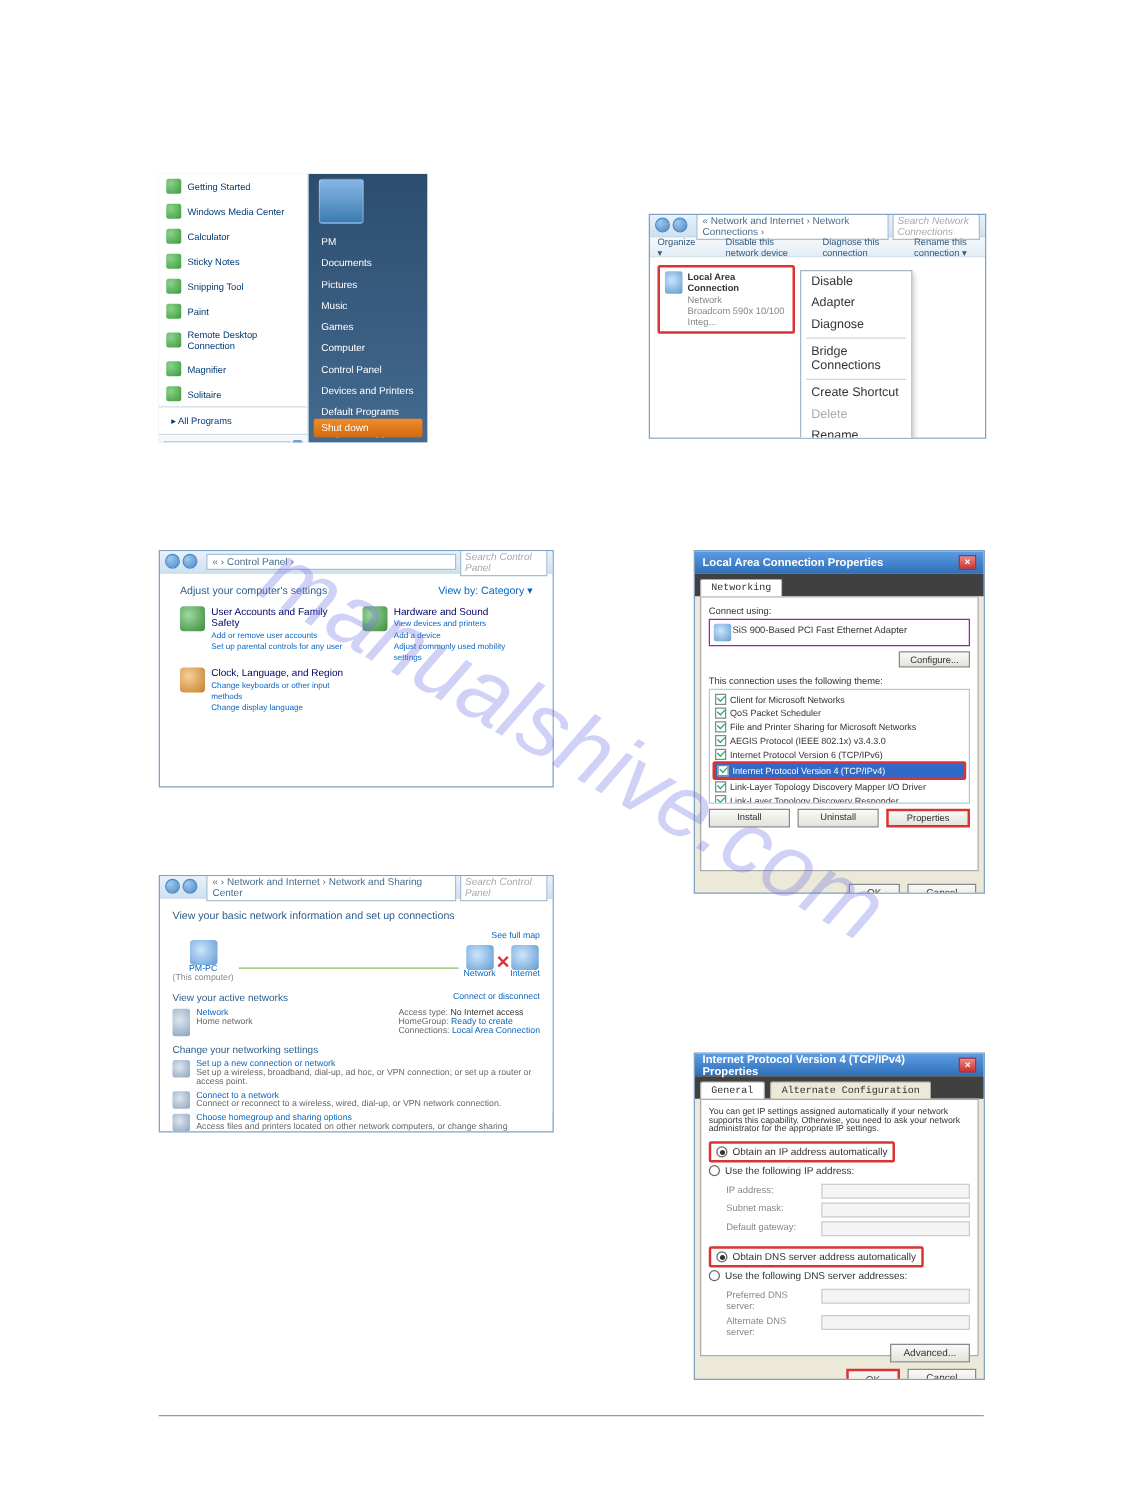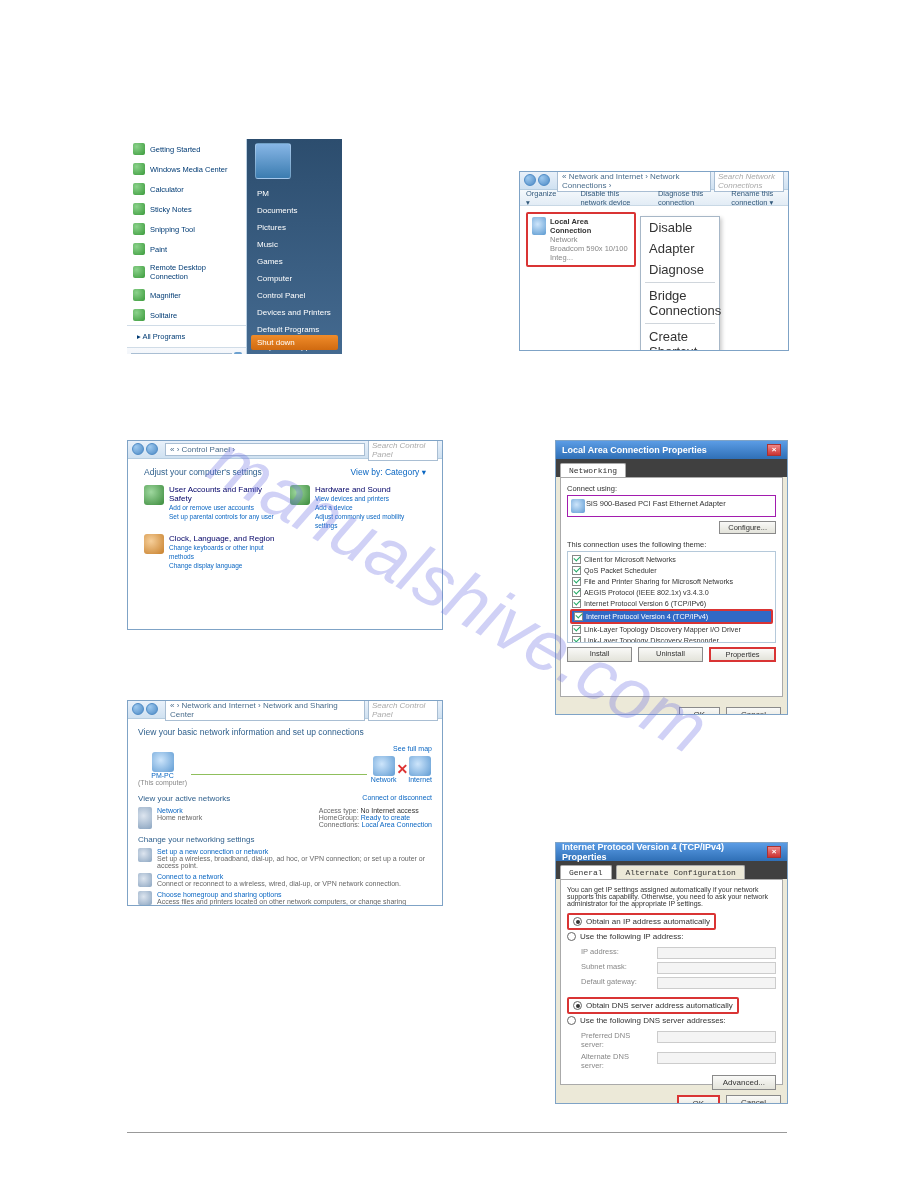--- a/index.html
+++ b/index.html
@@ -127,21 +127,21 @@
     height:16px;background:linear-gradient(#f5f9fc,#e2ecf5);border-bottom:1px solid #c8d8e5;
     display:flex;align-items:center;gap:24px;padding:0 6px;font-size:7.5px;color:#335a7c;
   }
   .netconn-body{position:relative;padding:6px;height:calc(100% - 34px);background:#fff;}
   .lac-item{
     width:110px;border:2px solid #d93434;border-radius:2px;padding:3px 4px;font-size:7.5px;
     display:flex;align-items:flex-start;gap:4px;
   }
   .lac-item .lac-ico{width:18px;height:18px;background:radial-gradient(circle at 40% 40%,#cde5fb,#5a99d0);border-radius:2px;}
   .ctx-menu{
-    position:absolute;left:120px;top:10px;width:80px;border:1px solid #a7b7c7;background:#fff;font-size:13px;box-shadow:2px 2px 4px #0003;
+    position:absolute;left:120px;top:10px;width:90px;border:1px solid #a7b7c7;background:#fff;font-size:10px;box-shadow:2px 2px 4px #0003;
   }
   .ctx-menu .ctx-item{padding:3px 8px;color:#333;}
   .ctx-menu .ctx-sep{height:1px;background:#d0d6dc;margin:2px 4px;}
   .ctx-menu .ctx-hl{border:2px solid #d93434;border-radius:2px;}
 
   
   .shot-cphome { left:127px; top:440px; width:316px; height:190px; }
   .cp-body{padding:8px 16px;background:#fff;height:calc(100% - 34px);overflow:hidden;}
   .cp-header{display:flex;justify-content:space-between;font-size:8.5px;color:#2e5f8c;margin-bottom:8px;}
   .cp-grid{display:grid;grid-template-columns:1fr 1fr;gap:4px 10px;}

